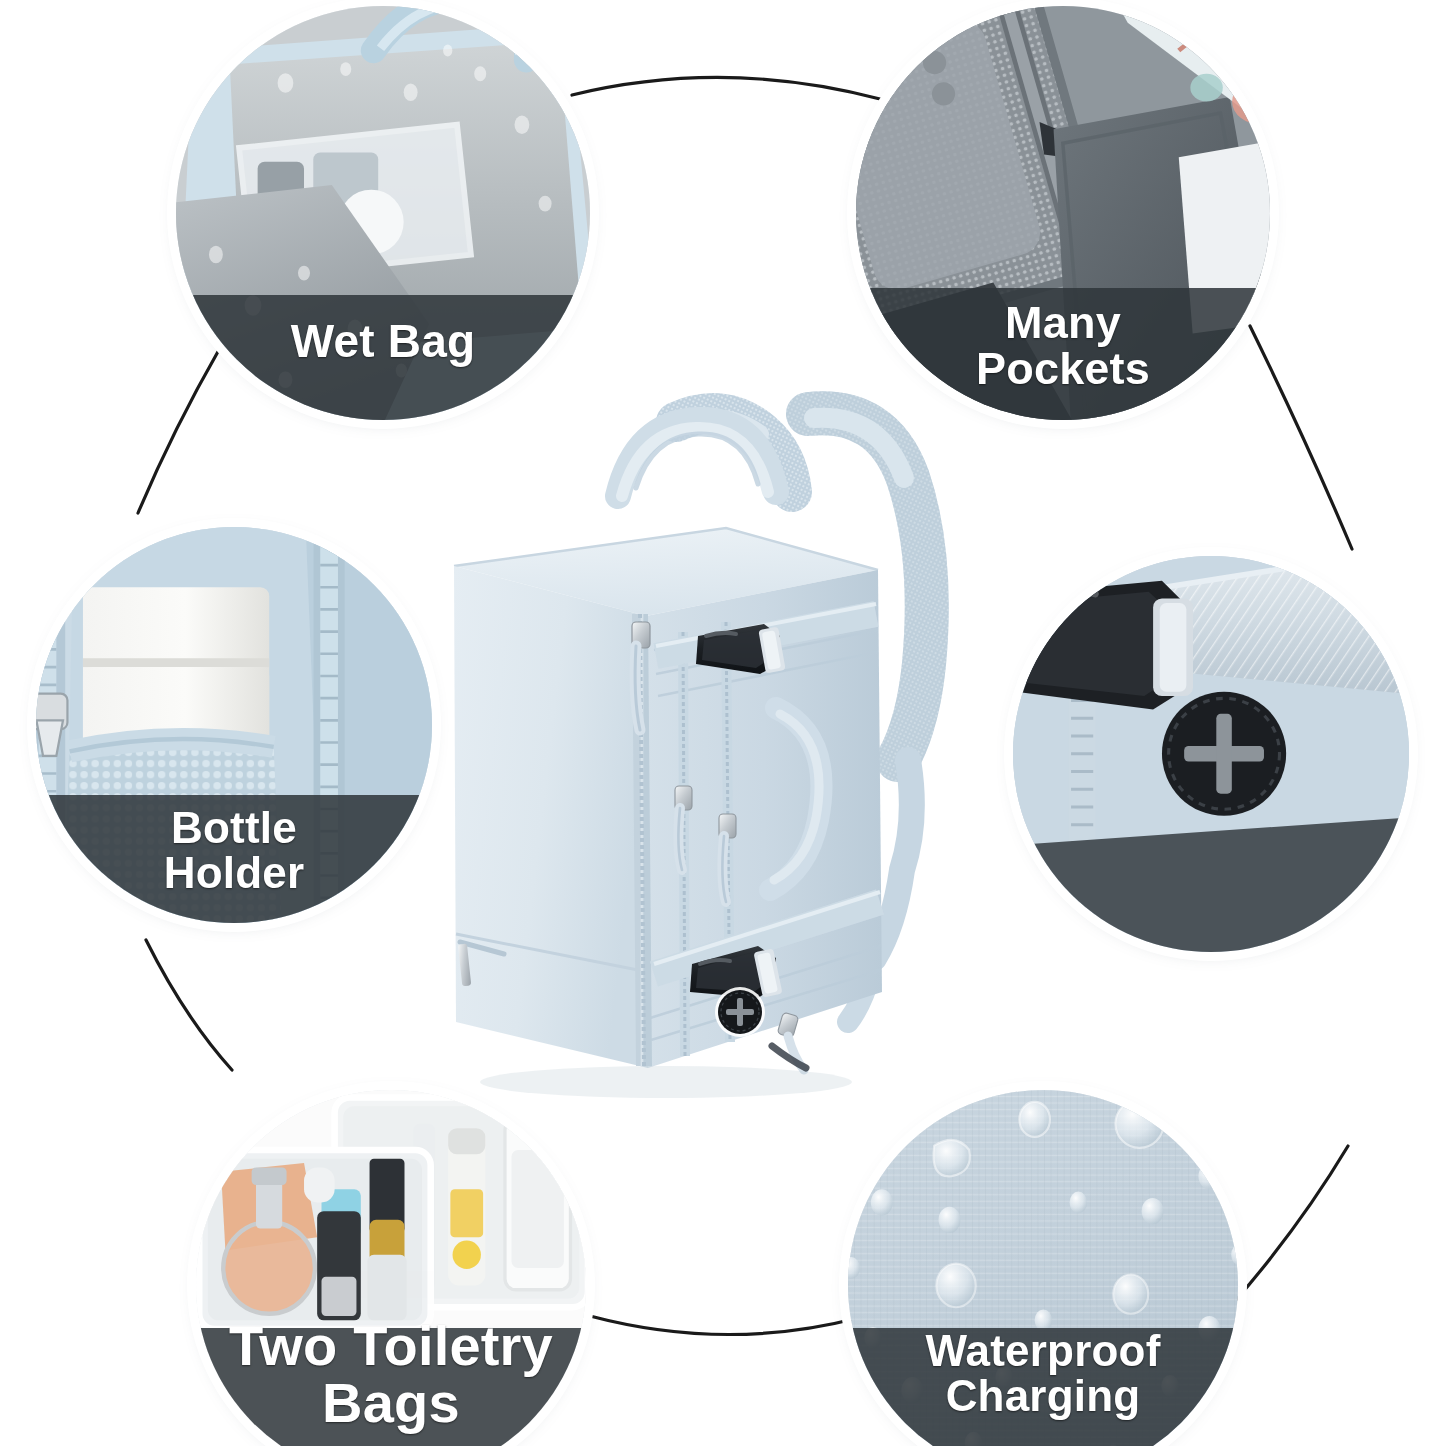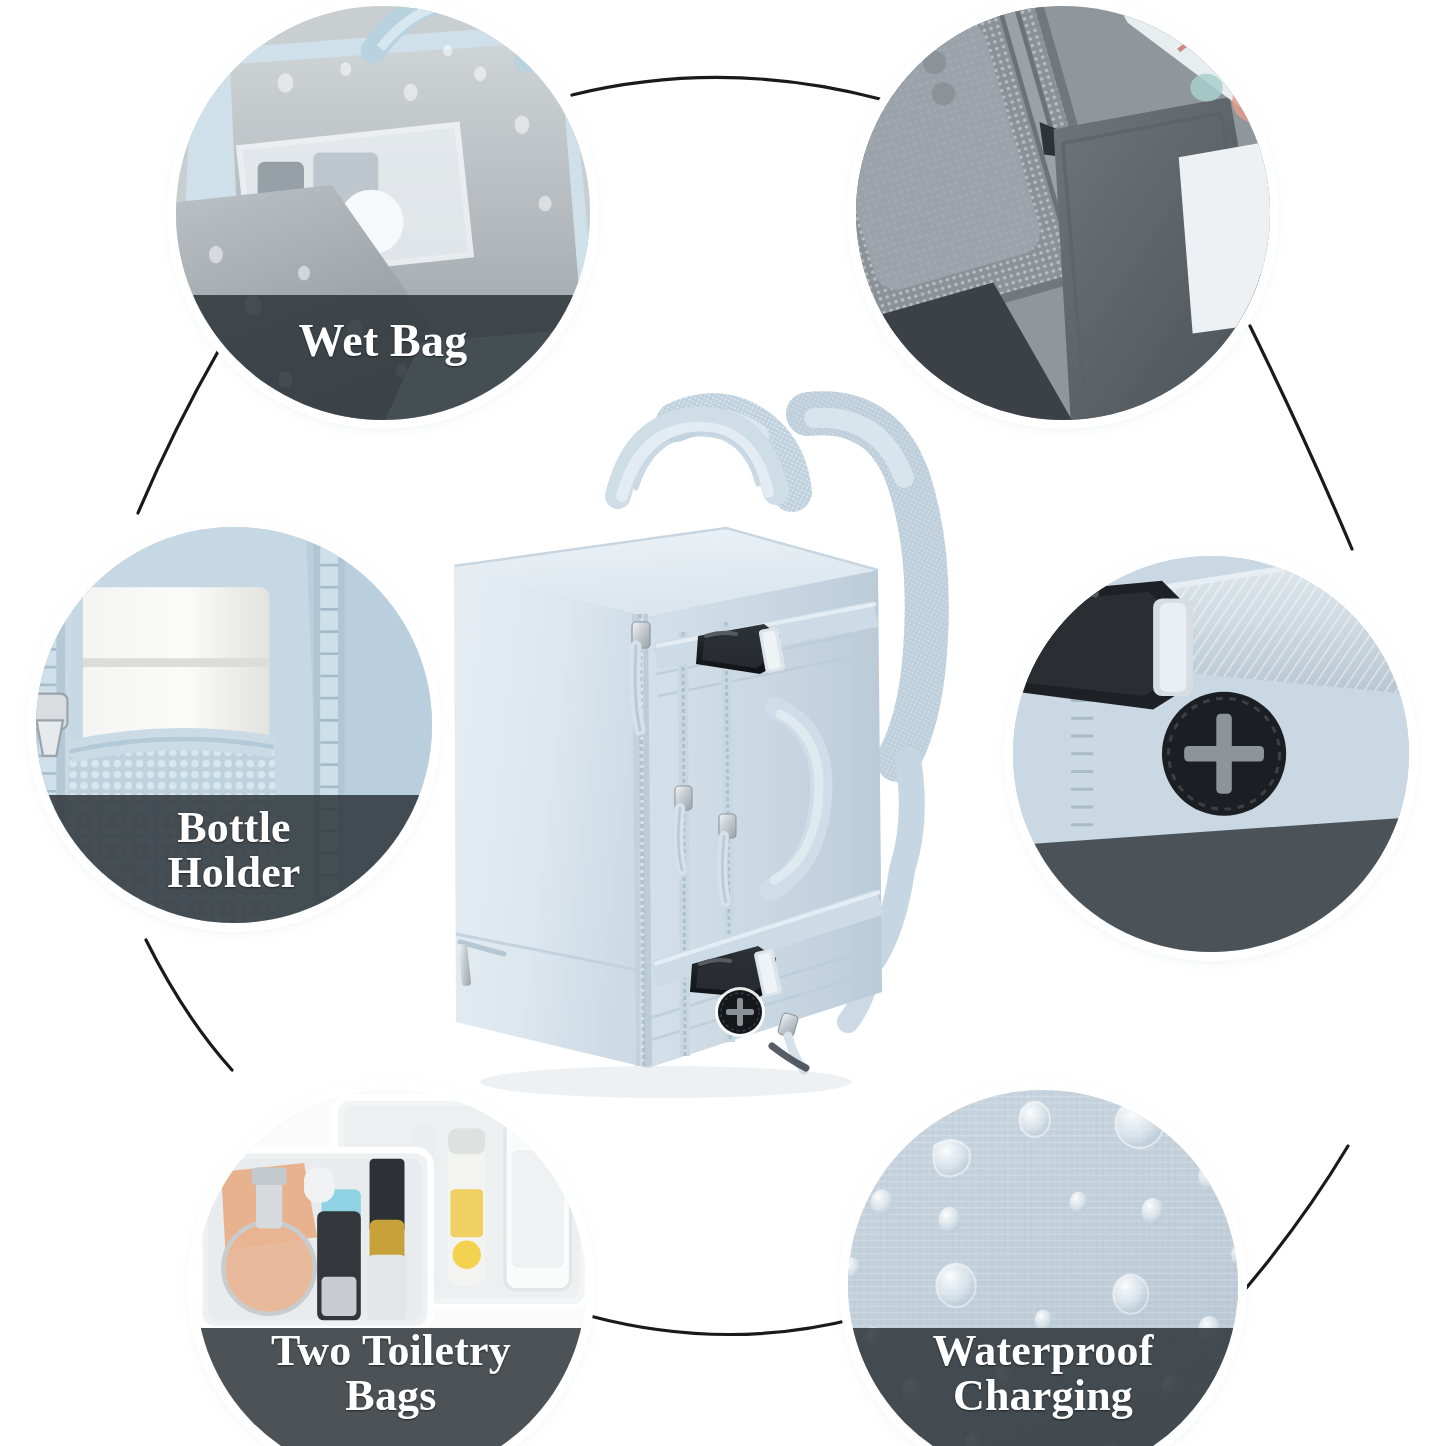--- a/index.html
+++ b/index.html
@@ -20,21 +20,20 @@
     position:absolute;
     border-radius:50%;
     overflow:visible;
     box-shadow:0 0 0 9px #ffffff, 0 3px 16px rgba(120,130,140,.28);
   }
   .feature .disc{
     position:absolute;inset:0;
     border-radius:50%;
     overflow:hidden;
     background:#e9edf0;
-    font-family:Liberation Serif, serif;
   }
   .photo{position:absolute;inset:-6%;}
   .band{
     position:absolute;left:-2%;right:-2%;bottom:0;
     background:rgba(47,53,58,.86);
     display:flex;align-items:center;justify-content:center;
     text-align:center;
   }
   .band-label{
     color:#ffffff;
@@ -58,21 +57,21 @@
   #c-bottle{left:36px;top:527px;width:396px;height:396px;}
   #c-bottle .band{height:128px;}
   #c-bottle .band-label{font-size:44px;transform:translateY(-8px);}
 
   #c-charge{left:1013px;top:556px;width:396px;height:396px;}
   #c-charge .band{height:126px;}
   #c-charge .band-label{font-size:44px;transform:translateY(-8px);}
 
   #c-toiletry{left:196px;top:1090px;width:390px;height:390px;}
   #c-toiletry .band{height:152px;}
-  #c-toiletry .band-label{font-size:44px;transform:translateY(-30px);}
+  #c-toiletry .band-label{font-size:56px;transform:translateY(-30px);}
 
   #c-water{left:848px;top:1090px;width:390px;height:390px;}
   #c-water .band{height:152px;}
   #c-water .band-label{font-size:44px;transform:translateY(-30px);}
 
   
   #backpack{
     position:absolute;left:440px;top:378px;width:550px;height:730px;
   }
 </style>
@@ -183,20 +182,24 @@
         <g opacity=".85">
           <circle cx="168" cy="16" r="9" fill="none" stroke="#b0785f" stroke-width="2"></circle>
           <circle cx="186" cy="14" r="9" fill="none" stroke="#b0785f" stroke-width="2"></circle>
           <path d="M150 30 q14 -12 28 -6" stroke="#c77a6a" stroke-width="2" fill="none"></path>
           <ellipse cx="186" cy="52" rx="13" ry="10" fill="#e29a8c"></ellipse>
           <ellipse cx="162" cy="46" rx="7" ry="6" fill="#a8cfcd"></ellipse>
         </g>
 
         <path d="M0 150 L70 130 L110 200 L0 200 Z" fill="#3b4146"></path>
       </svg>
+      <div class="band">
+        <div class="band-label">Many
+Pockets</div>
+      </div>
     </div>
   </div>
 
   <div class="feature" id="c-bottle">
     <div class="disc">
       <svg class="photo" viewBox="0 0 200 200" preserveAspectRatio="xMidYMid slice">
         <defs>
           <pattern id="meshBlue" width="5" height="5" patternUnits="userSpaceOnUse">
             <rect width="5" height="5" fill="#bed2de"></rect>
             <circle cx="2.5" cy="2.5" r="1.7" fill="#d8e6ee"></circle>

